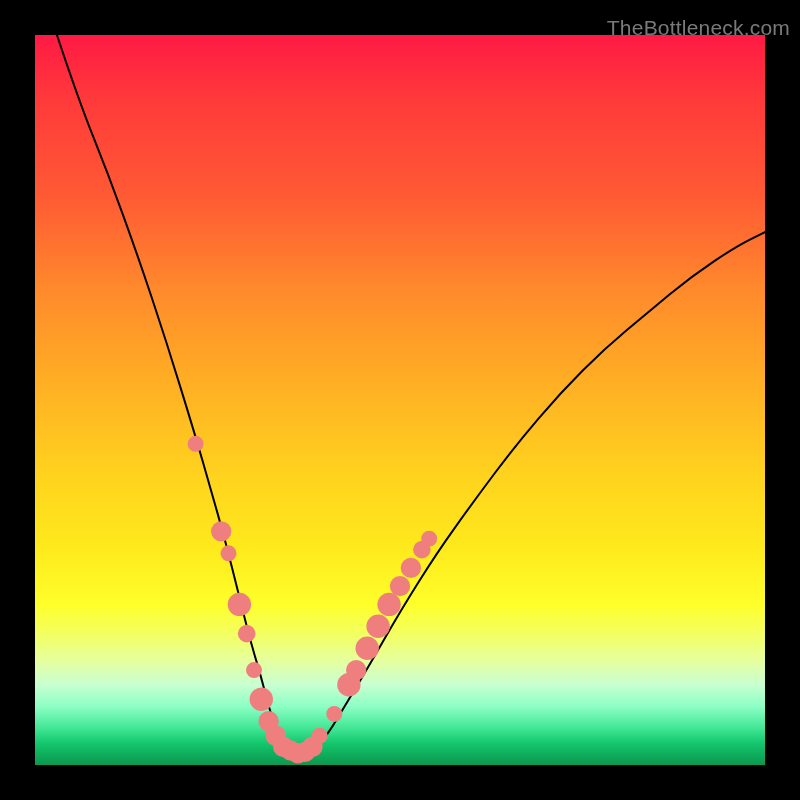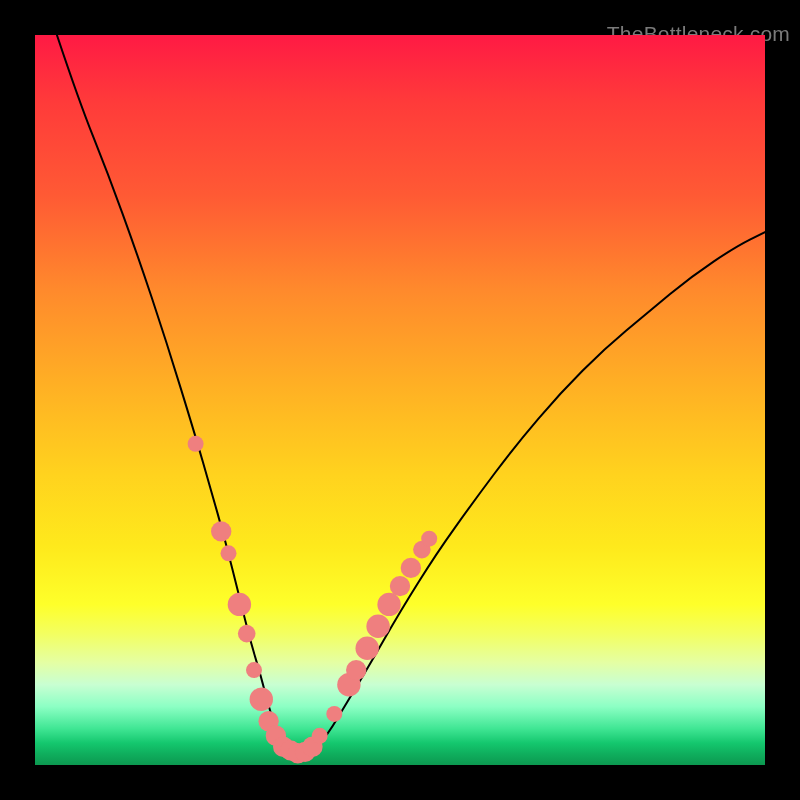--- a/index.html
+++ b/index.html
@@ -51,21 +51,21 @@
     );
   }
   svg.curve {
     position: absolute;
     inset: 0;
     width: 730px;
     height: 730px;
   }
   .watermark {
     position: absolute;
-    top: 22px;
+    top: 16px;
     right: 10px;
     color: #7a7a7a;
     font-size: 21px;
     font-weight: 400;
     letter-spacing: 0.2px;
     user-select: none;
   }
 </style>
 </head>
 <body>

